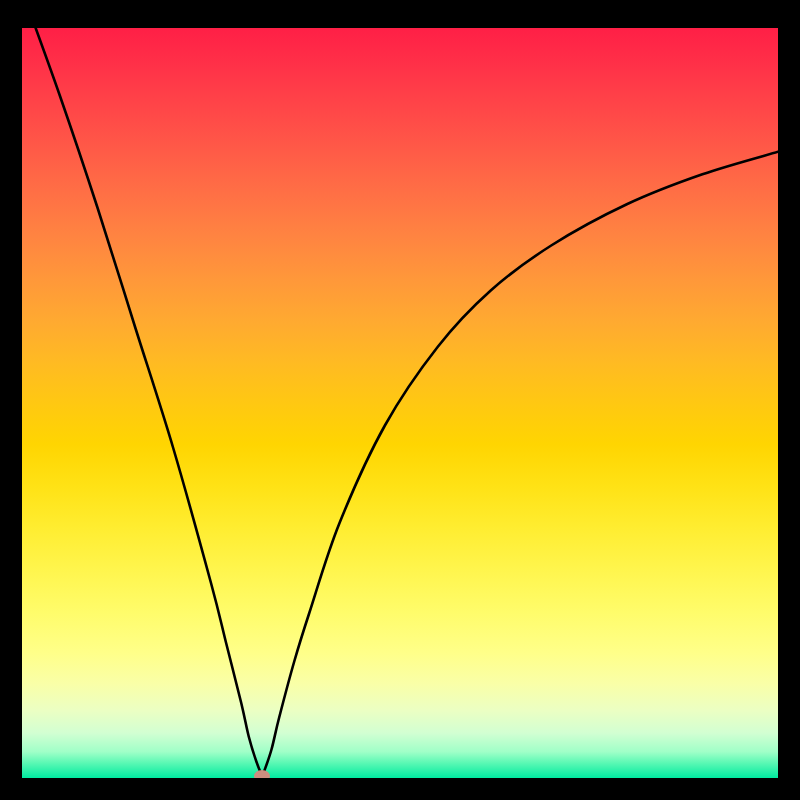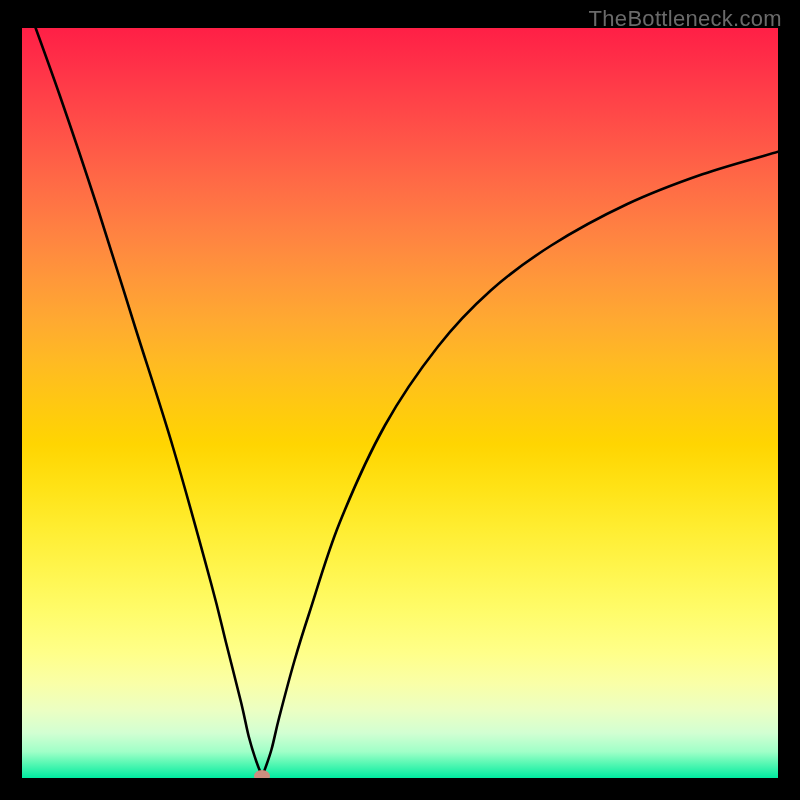--- a/index.html
+++ b/index.html
@@ -77,21 +77,20 @@
     background: #cd8e80;
     transform: translate(-50%, -50%);
     z-index: 3;
   }
 </style>
 </head>
 <body>
 
 <div class="outer">
 
-  <div class="watermark">TheBottleneck.com</div>
 
   <div class="plot">
     <div class="gradient"></div>
 
     <svg class="curve" viewBox="0 0 756 750" preserveAspectRatio="none">
       <path id="curve-path" fill="none" stroke="#000000" stroke-width="2.6" stroke-linecap="round" stroke-linejoin="round" d="M 0.00 -37.50 C 6.30 -20.00, 25.20 31.25, 37.80 67.50 C 50.40 103.75, 63.00 141.25, 75.60 180.00 C 88.20 218.75, 100.80 260.00, 113.40 300.00 C 126.00 340.00, 138.60 377.50, 151.20 420.00 C 163.80 462.50, 180.18 522.50, 189.00 555.00 C 197.82 587.50, 199.08 595.00, 204.12 615.00 C 209.16 635.00, 215.46 659.38, 219.24 675.00 C 223.02 690.63, 224.28 699.00, 226.80 708.75 C 229.32 718.50, 232.09 727.00, 234.36 733.50 C 236.63 740.00, 239.15 746.00, 240.41 747.75 C 241.67 749.50, 240.41 748.38, 241.92 744.00 C 243.43 739.63, 246.96 730.50, 249.48 721.50 C 252.00 712.50, 253.26 704.63, 257.04 690.00 C 260.82 675.38, 267.12 651.25, 272.16 633.75 C 277.20 616.25, 279.72 608.13, 287.28 585.00 C 294.84 561.88, 304.92 526.25, 317.52 495.00 C 330.12 463.75, 346.50 426.88, 362.88 397.50 C 379.26 368.13, 398.16 341.25, 415.80 318.75 C 433.44 296.25, 449.82 279.38, 468.72 262.50 C 487.62 245.63, 506.52 231.88, 529.20 217.50 C 551.88 203.13, 579.60 188.13, 604.80 176.25 C 630.00 164.38, 655.20 155.00, 680.40 146.25 C 705.60 137.50, 743.40 127.50, 756.00 123.75"></path>
     </svg>
 
     <div id="marker" class="dot" style="left: 240.408px; top: 747.75px; background: rgb(205, 142, 128);"></div>
   </div>

